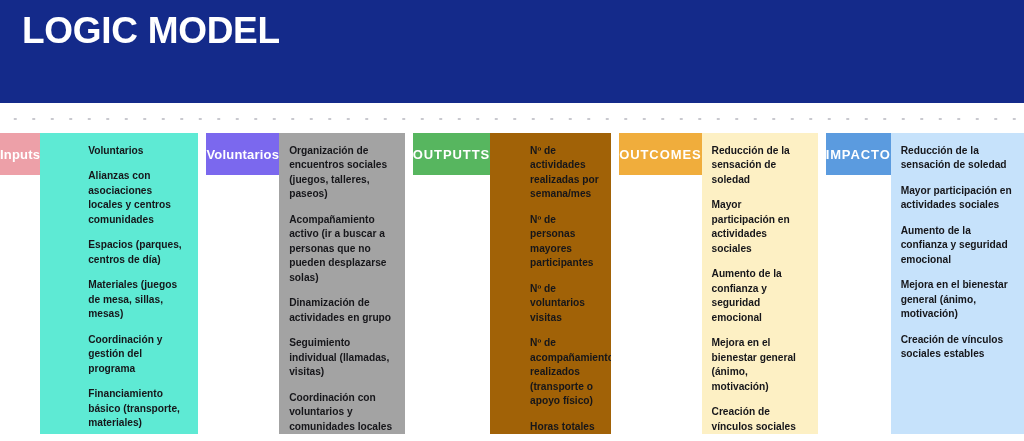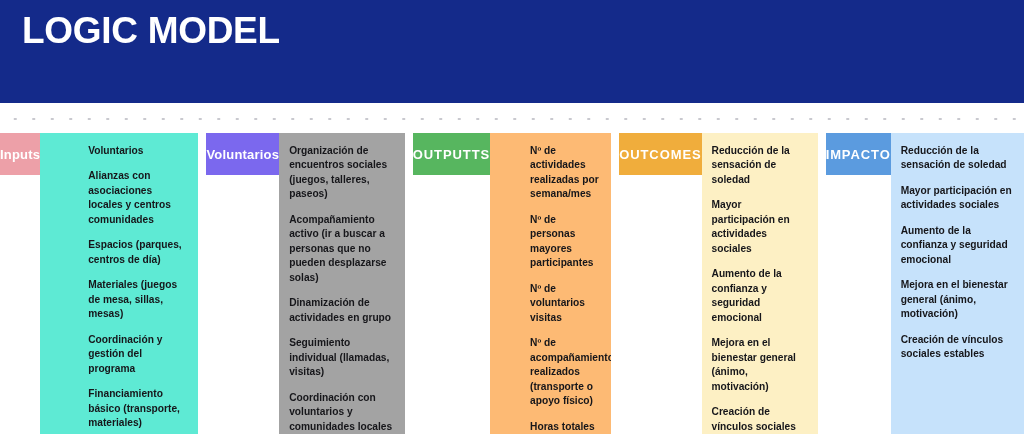--- a/index.html
+++ b/index.html
@@ -96,21 +96,21 @@
       <div class="col-body" style="background: #a3a3a3;">
         <div class="item">Organización de encuentros sociales (juegos, talleres, paseos)</div>
         <div class="item">Acompañamiento activo (ir a buscar a personas que no pueden desplazarse solas)</div>
         <div class="item">Dinamización de actividades en grupo</div>
         <div class="item">Seguimiento individual (llamadas, visitas)</div>
         <div class="item">Coordinación con voluntarios y comunidades locales</div>
       </div>
     </div>
     <div class="column">
       <div class="col-header caps" style="background: rgb(87, 182, 95);">OUTPUTTS</div>
-      <div class="col-body" style="background: #fdba74; padding-left: 40px;">
+      <div class="col-body" style="background: #a16207; padding-left: 40px;">
         <div class="item">Nº de actividades realizadas por semana/mes</div>
         <div class="item">Nº de personas mayores participantes</div>
         <div class="item">Nº de voluntarios visitas</div>
         <div class="item">Nº de acompañamientos realizados (transporte o apoyo físico)</div>
         <div class="item">Horas totales de interacción social generadas</div>
       </div>
     </div>
     <div class="column">
       <div class="col-header caps" style="background: rgb(240, 173, 60);">OUTCOMES</div>
       <div class="col-body" style="background: rgb(253, 240, 196);">

